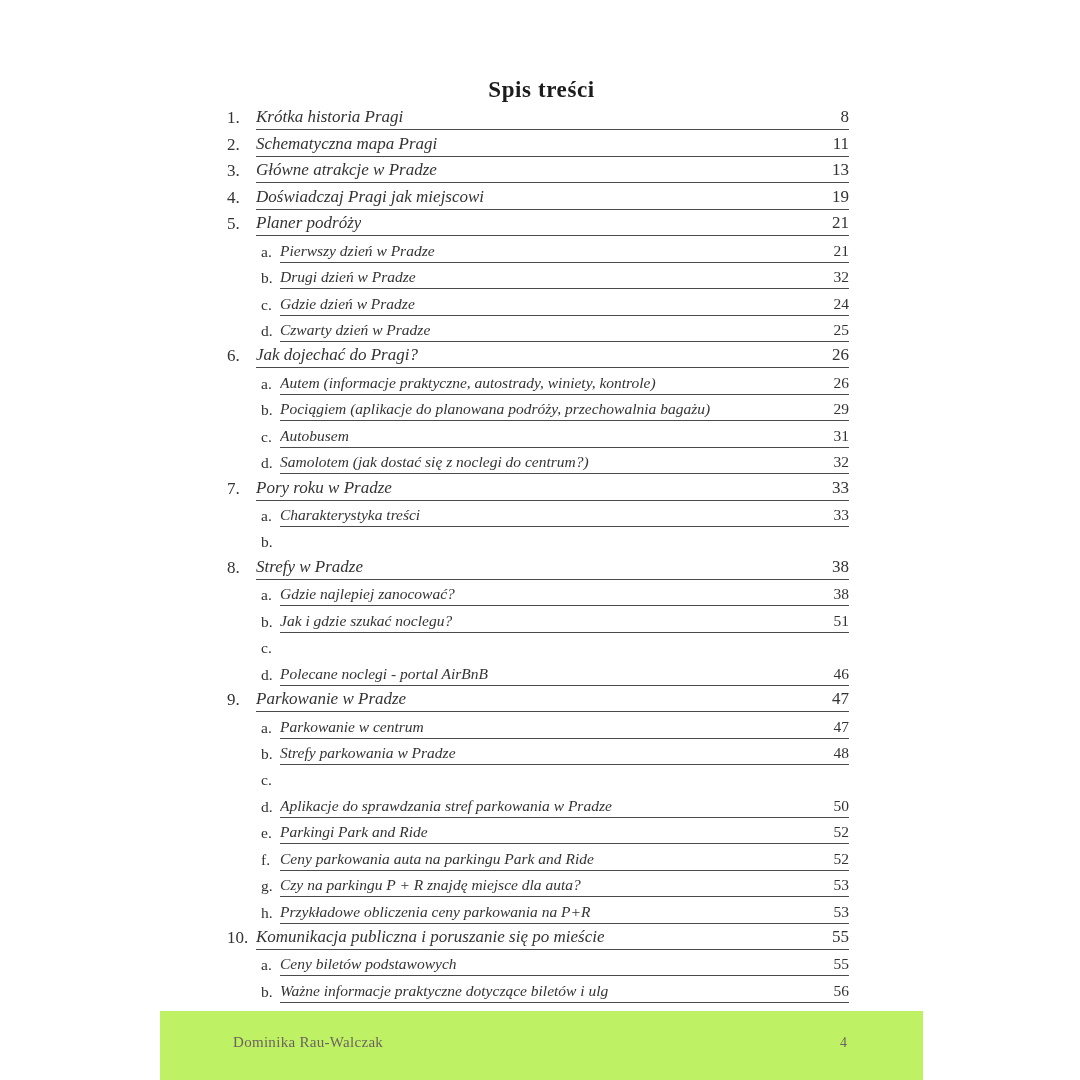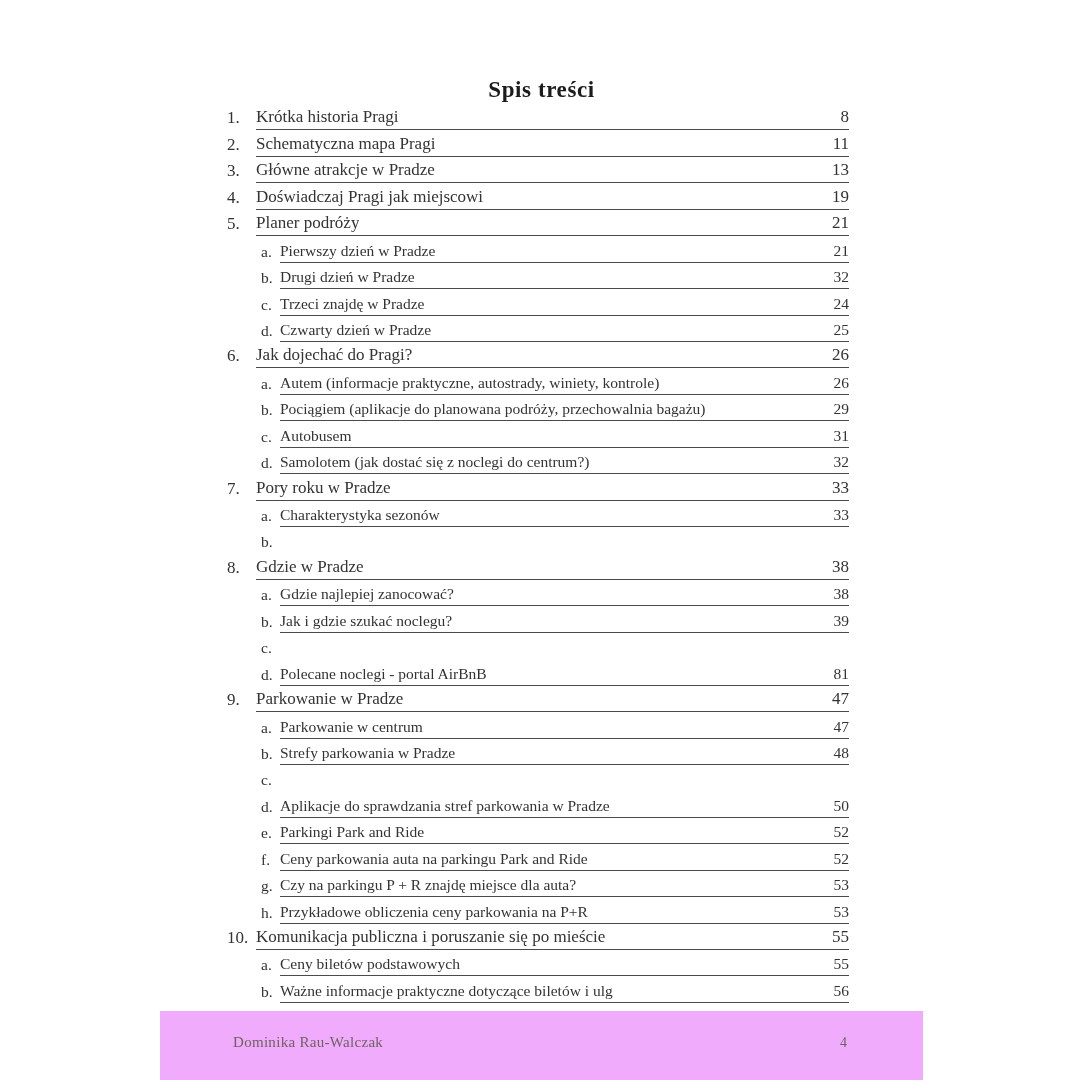--- a/index.html
+++ b/index.html
@@ -62,32 +62,33 @@
     justify-content: space-between;
     align-items: flex-end;
     border-bottom: 1px solid #4a4a4a;
     padding-bottom: 2px;
     min-width: 0;
     cursor: pointer;
   }
   .toc-title-text {
     overflow: hidden;
     text-overflow: ellipsis;
+    font-style: italic;
   }
   .toc-page {
     padding-left: 10px;
     flex: none;
   }
   .footer-band {
     position: absolute;
     left: 0;
     right: 0;
     top: 1011px;
     height: 69px;
-    background: #f0abfc;
+    background: #bef264;
   }
   .footer-author {
     position: absolute;
     left: 73px;
     top: 23px;
     font-size: 15px;
     color: #6e6260;
     letter-spacing: 0.3px;
   }
   .footer-page {
@@ -152,21 +153,21 @@
         <div class="toc-row l1">
           <span class="toc-num">b.</span>
           <span class="toc-link">
             <span class="toc-title-text">Drugi dzień w Pradze</span>
             <span class="toc-page">32</span>
           </span>
         </div>
         <div class="toc-row l1">
           <span class="toc-num">c.</span>
           <span class="toc-link">
-            <span class="toc-title-text">Trzeci znajdę w Pradze</span>
+            <span class="toc-title-text">Gdzie dzień w Pradze</span>
             <span class="toc-page">24</span>
           </span>
         </div>
         <div class="toc-row l1">
           <span class="toc-num">d.</span>
           <span class="toc-link">
             <span class="toc-title-text">Czwarty dzień w Pradze</span>
             <span class="toc-page">25</span>
           </span>
         </div>
@@ -208,56 +209,56 @@
         <div class="toc-row l0">
           <span class="toc-num">7.</span>
           <span class="toc-link">
             <span class="toc-title-text">Pory roku w Pradze</span>
             <span class="toc-page">33</span>
           </span>
         </div>
         <div class="toc-row l1">
           <span class="toc-num">a.</span>
           <span class="toc-link">
-            <span class="toc-title-text">Charakterystyka sezonów</span>
+            <span class="toc-title-text">Charakterystyka treści</span>
             <span class="toc-page">33</span>
           </span>
         </div>
         <div class="toc-row l1">
           <span class="toc-num">b.</span>
         </div>
         <div class="toc-row l0">
           <span class="toc-num">8.</span>
           <span class="toc-link">
-            <span class="toc-title-text">Gdzie w Pradze</span>
+            <span class="toc-title-text">Strefy w Pradze</span>
             <span class="toc-page">38</span>
           </span>
         </div>
         <div class="toc-row l1">
           <span class="toc-num">a.</span>
           <span class="toc-link">
             <span class="toc-title-text">Gdzie najlepiej zanocować?</span>
             <span class="toc-page">38</span>
           </span>
         </div>
         <div class="toc-row l1">
           <span class="toc-num">b.</span>
           <span class="toc-link">
             <span class="toc-title-text">Jak i gdzie szukać noclegu?</span>
-            <span class="toc-page">39</span>
+            <span class="toc-page">51</span>
           </span>
         </div>
         <div class="toc-row l1">
           <span class="toc-num">c.</span>
         </div>
         <div class="toc-row l1">
           <span class="toc-num">d.</span>
           <span class="toc-link">
             <span class="toc-title-text">Polecane noclegi - portal AirBnB</span>
-            <span class="toc-page">81</span>
+            <span class="toc-page">46</span>
           </span>
         </div>
         <div class="toc-row l0">
           <span class="toc-num">9.</span>
           <span class="toc-link">
             <span class="toc-title-text">Parkowanie w Pradze</span>
             <span class="toc-page">47</span>
           </span>
         </div>
         <div class="toc-row l1">

